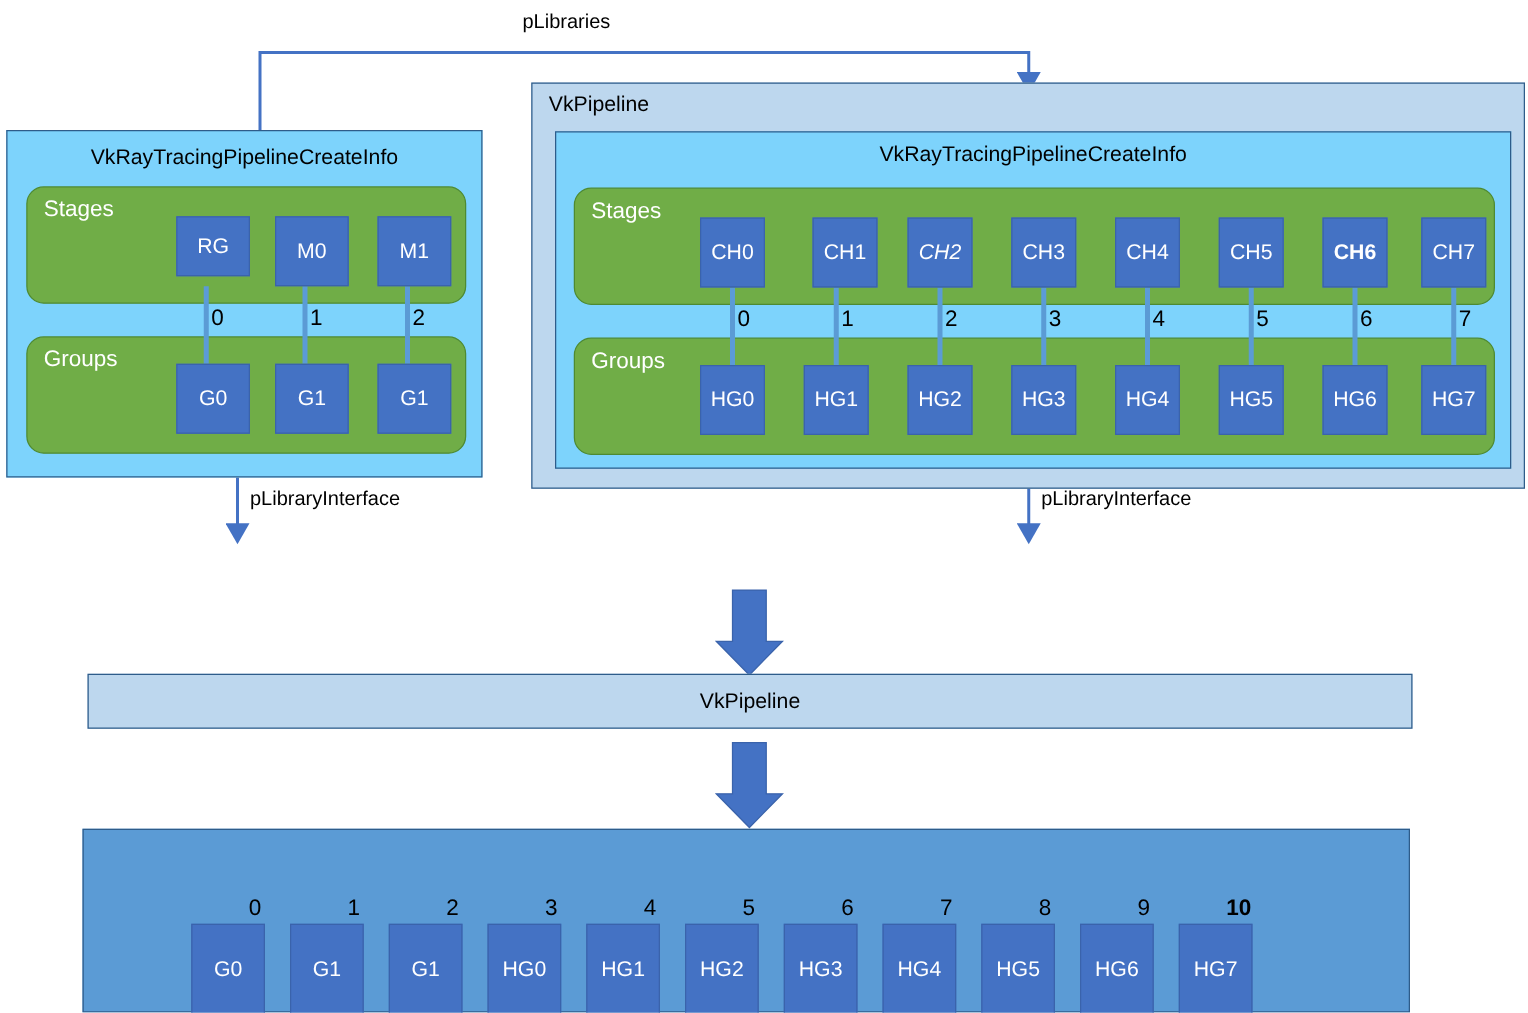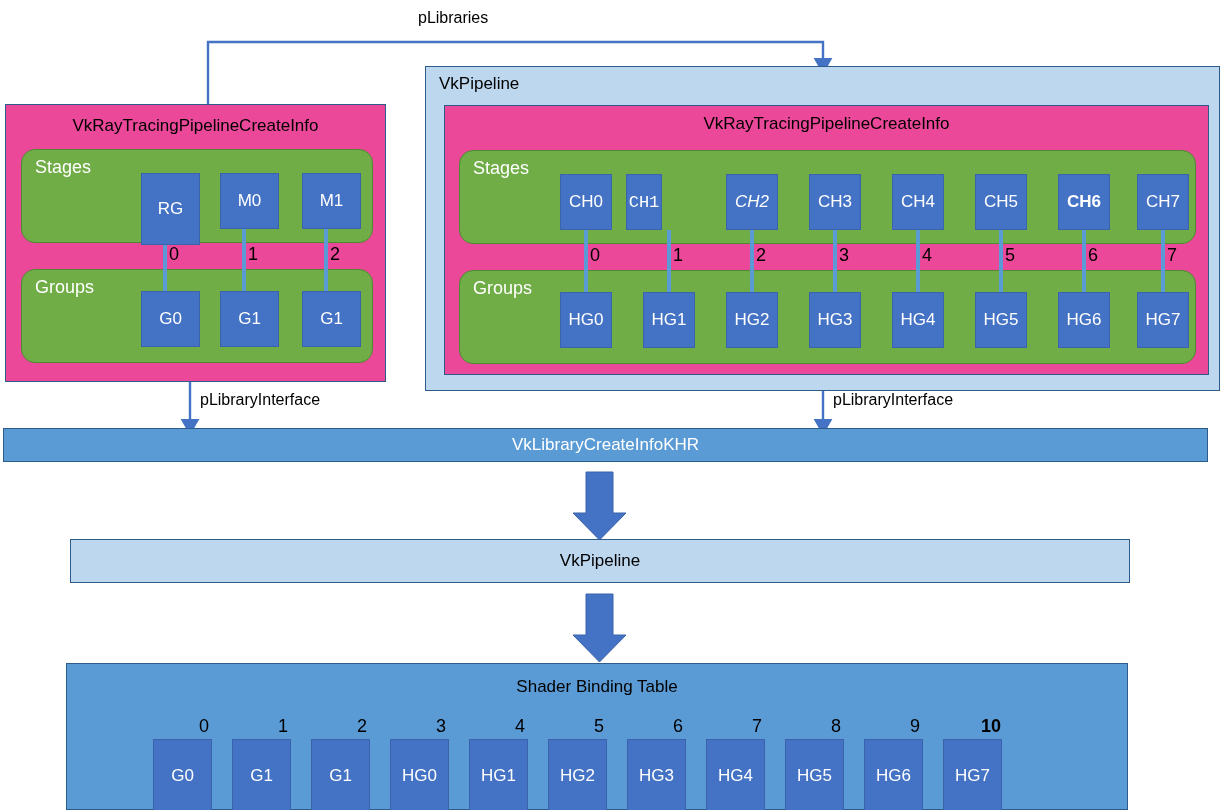--- a/index.html
+++ b/index.html
@@ -17,21 +17,21 @@
   .stage { position: absolute; left: 0; top: 0; width: 1222px; height: 810px; }
 
   
   .abs { position: absolute; box-sizing: border-box; }
 
   .panel-outer {
     background: #bdd7ee;
     border: 1px solid #2e5c8a;
   }
   .panel-mid {
-    background: #ec4899;
+    background: #7dd3fc;
     border: 1px solid #2e5c8a;
   }
   .panel-title {
     position: absolute;
     color: #000;
     font-size: 17px;
     white-space: nowrap;
   }
   .panel-title.center {
     left: 0; right: 0;
@@ -151,21 +151,21 @@
     </div>
 
     <div class="abs group-band" style="left:15px; top:164px; width:352px; height:94px;">
       <div class="group-label">Groups</div>
     </div>
 
     <div class="connector" style="left:157px; top:124px; height:62px;"></div>
     <div class="connector" style="left:236px; top:124px; height:62px;"></div>
     <div class="connector" style="left:318px; top:124px; height:62px;"></div>
 
-    <div class="chip" style="left:135px; top:68px; width:59px; height:72px;">RG</div>
+    <div class="chip" style="left:135px; top:68px; width:59px; height:48px;">RG</div>
     <div class="chip" style="left:214px; top:68px; width:59px; height:56px;">M0</div>
     <div class="chip" style="left:296px; top:68px; width:59px; height:56px;text-align:center;">M1</div>
 
     <div class="chip" style="left:135px; top:186px; width:59px; height:56px;">G0</div>
     <div class="chip" style="left:214px; top:186px; width:59px; height:56px;">G1</div>
     <div class="chip" style="left:296px; top:186px; width:59px; height:56px;">G1</div>
 
     <div class="idx" style="left:163px; top:140px;">0</div>
     <div class="idx" style="left:242px; top:140px;">1</div>
     <div class="idx" style="left:324px; top:140px;">2</div>
@@ -188,21 +188,21 @@
       <div class="connector" style="left:139px; top:124px; height:62px;"></div>
       <div class="connector" style="left:222px; top:124px; height:62px;"></div>
       <div class="connector" style="left:305px; top:124px; height:62px;"></div>
       <div class="connector" style="left:388px; top:124px; height:62px;"></div>
       <div class="connector" style="left:471px; top:124px; height:62px;"></div>
       <div class="connector" style="left:554px; top:124px; height:62px;"></div>
       <div class="connector" style="left:637px; top:124px; height:62px;"></div>
       <div class="connector" style="left:716px; top:124px; height:62px;"></div>
 
       <div class="chip" style="left:115px; top:68px; width:52px; height:56px;">CH0</div>
-      <div class="chip" style="left:181px; top:68px; width:36px; height:56px;font-family:Liberation Mono, monospace;">CH1</div>
+      <div class="chip" style="left:205px; top:68px; width:52px; height:56px;">CH1</div>
       <div class="chip" style="left:281px; top:68px; width:52px; height:56px;font-style:italic;">CH2</div>
       <div class="chip" style="left:364px; top:68px; width:52px; height:56px;">CH3</div>
       <div class="chip" style="left:447px; top:68px; width:52px; height:56px;">CH4</div>
       <div class="chip" style="left:530px; top:68px; width:52px; height:56px;">CH5</div>
       <div class="chip" style="left:613px; top:68px; width:52px; height:56px;font-weight:bold;">CH6</div>
       <div class="chip" style="left:692px; top:68px; width:52px; height:56px;">CH7</div>
 
       <div class="chip" style="left:115px; top:186px; width:52px; height:56px;">HG0</div>
       <div class="chip" style="left:198px; top:186px; width:52px; height:56px;">HG1</div>
       <div class="chip" style="left:281px; top:186px; width:52px; height:56px;">HG2</div>
@@ -216,26 +216,24 @@
       <div class="idx" style="left:228px; top:140px;">1</div>
       <div class="idx" style="left:311px; top:140px;">2</div>
       <div class="idx" style="left:394px; top:140px;">3</div>
       <div class="idx" style="left:477px; top:140px;">4</div>
       <div class="idx" style="left:560px; top:140px;">5</div>
       <div class="idx" style="left:643px; top:140px;">6</div>
       <div class="idx" style="left:722px; top:140px;">7</div>
     </div>
   </div>
 
-  <div class="abs bar-solid" style="left:3px; top:428px; width:1205px; height:34px;">VkLibraryCreateInfoKHR</div>
 
   <div class="abs bar-light" style="left:70px; top:539px; width:1060px; height:44px;">VkPipeline</div>
 
   <div class="abs sbt-box" style="left:66px; top:663px; width:1062px; height:147px;">
-    <div class="sbt-title">Shader Binding Table</div>
 
     <div class="idx" style="left:132px; top:53px;">0</div>
     <div class="idx" style="left:211px; top:53px;">1</div>
     <div class="idx" style="left:290px; top:53px;">2</div>
     <div class="idx" style="left:369px; top:53px;">3</div>
     <div class="idx" style="left:448px; top:53px;">4</div>
     <div class="idx" style="left:527px; top:53px;">5</div>
     <div class="idx" style="left:606px; top:53px;">6</div>
     <div class="idx" style="left:685px; top:53px;">7</div>
     <div class="idx" style="left:764px; top:53px;">8</div>

